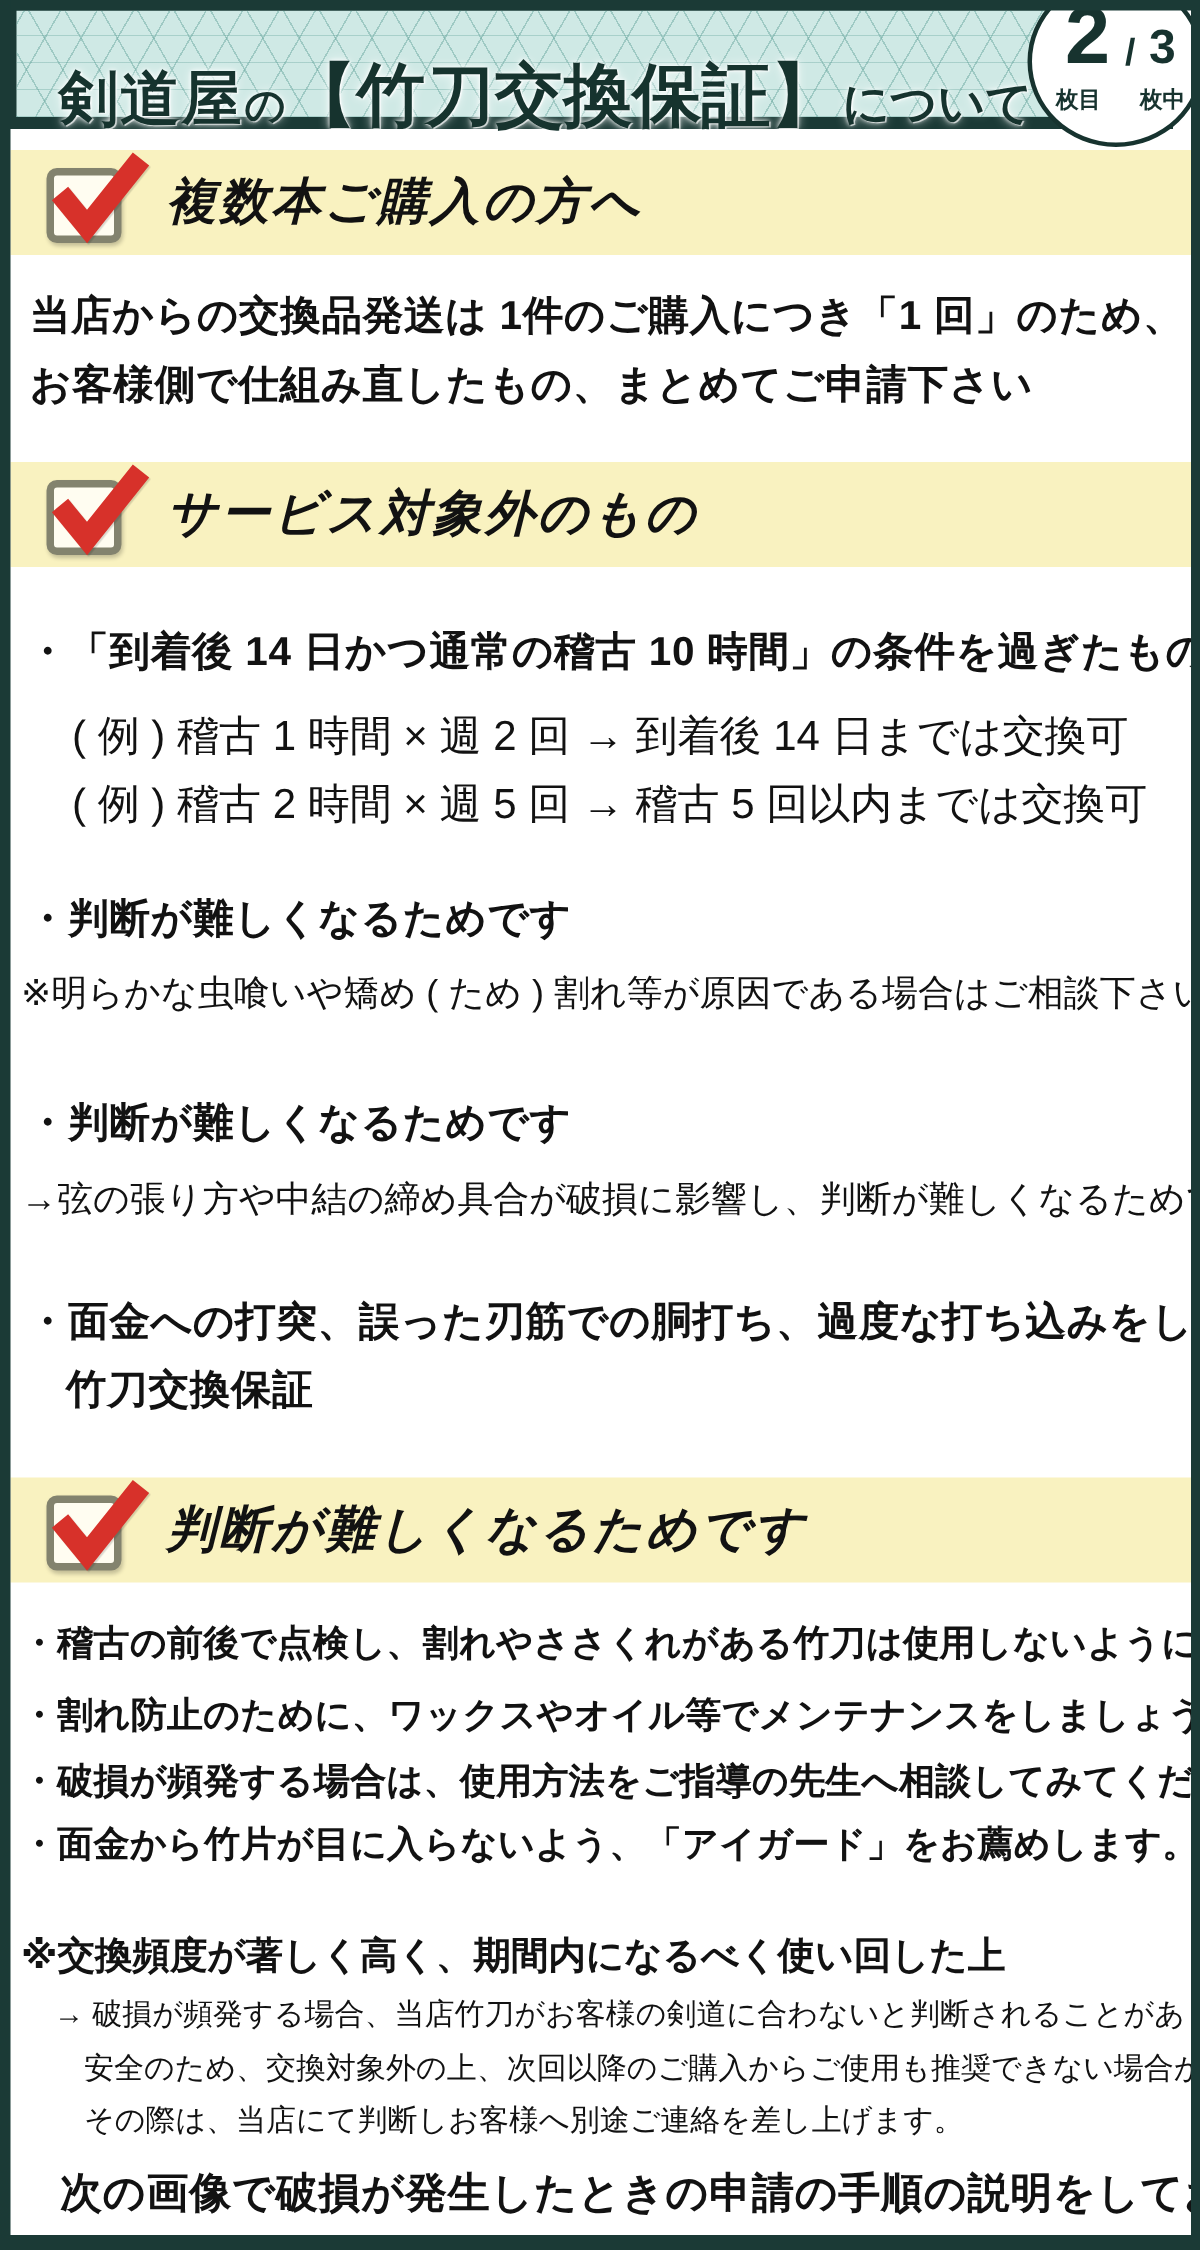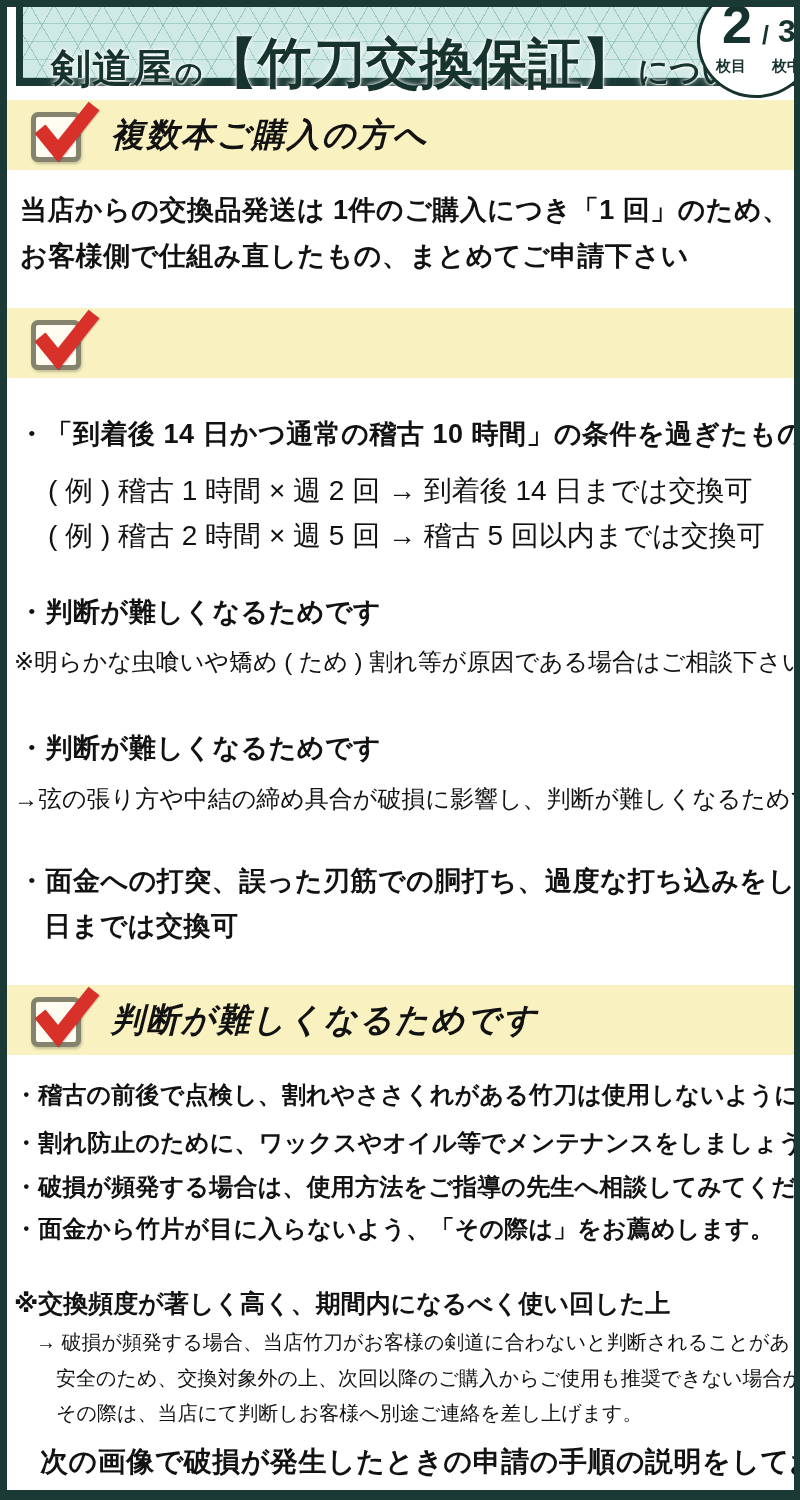--- a/index.html
+++ b/index.html
@@ -9,35 +9,35 @@
   .page { position:relative; width:800px; height:1500px; background:#ffffff; overflow:hidden; }
 
   
   .frame { position:absolute; background:#1b3a36; z-index:30; }
   .frame-top    { left:0; top:0; width:800px; height:7px; }
   .frame-left   { left:0; top:0; width:7px; height:1500px; }
   .frame-right  { right:0; top:0; width:6px; height:1500px; }
   .frame-bottom { left:0; bottom:0; width:800px; height:10px; }
 
   
-  .header { position:absolute; left:16px; top:0; width:778px; height:86px; background:#1b3a36; z-index:2; }
+  .header { position:absolute; left:4px; top:0; width:778px; height:86px; background:#1b3a36; z-index:2; }
   .header-pattern {
     position:absolute; left:7px; top:7px; right:6px; bottom:8px;
     background-color:#cfe9e5;
     background-image:
       repeating-linear-gradient(60deg,  rgba(110,170,162,.50) 0 1px, transparent 1px 21px),
       repeating-linear-gradient(-60deg, rgba(110,170,162,.50) 0 1px, transparent 1px 21px),
       repeating-linear-gradient(0deg,   rgba(110,170,162,.40) 0 1px, transparent 1px 18px);
     display:flex; align-items:center;
   }
   .title { display:flex; align-items:baseline; margin-left:28px; color:#16332e; font-weight:900; white-space:nowrap;
            text-shadow:0 0 3px rgba(255,255,255,.95), 0 0 7px rgba(255,255,255,.8), 1px 1px 0 rgba(255,255,255,.6); }
   .title .t-brand  { font-size:40px; letter-spacing:1px; }
   .title .t-no     { font-size:27px; margin:0 1px; }
-  .title .t-main   { font-size:54px; letter-spacing:0px;margin-top:43px; }
+  .title .t-main   { font-size:46px; letter-spacing:0px;margin-top:43px; }
   .title .t-suffix { font-size:31px; margin-left:2px; }
 
   
   .badge { position:absolute; left:681px; top:-16px; width:118px; height:114px;
            background:#ffffff; border:3px solid #17332f; border-radius:50%; z-index:10; }
   .badge span { position:absolute; color:#17332f; font-weight:900; }
   .b-cur   { left:22px; top:6px;  font-size:54px; }
   .b-slash { left:62px; top:34px; font-size:25px; font-weight:700; }
   .b-tot   { left:78px; top:26px; font-size:32px; }
   .b-ucur  { left:16px; top:70px; font-size:15px; }
@@ -106,49 +106,50 @@
   <div class="tline para" style="top:192px;">当店からの交換品発送は 1件のご購入につき「1 回」のため、</div>
   <div class="tline para" style="top:238px;">お客様側で仕組み直したもの、まとめてご申請下さい</div>
 
   <div class="bar bar2">
     <div class="checkbox">
       <span class="cb-box"></span>
       <svg class="cb-tick" viewBox="0 0 64 60">
         <path d="M6 28 L24 50 L60 5"></path>
       </svg>
     </div>
+    <span class="bar-label">サービス対象外のもの</span>
   </div>
 
   <div class="tline bullhead" style="top:416px;">・「到着後 14 日かつ通常の稽古 10 時間」の条件を過ぎたもの</div>
   <div class="tline note" style="top:472px;">( 例 ) 稽古 1 時間 × 週 2 回 → 到着後 14 日までは交換可</div>
   <div class="tline note" style="top:517px;">( 例 ) 稽古 2 時間 × 週 5 回 → 稽古 5 回以内までは交換可</div>
 
   <div class="tline bullhead" style="top:594px;">・判断が難しくなるためです</div>
   <div class="tline note-flush" style="top:646px;">※明らかな虫喰いや矯め ( ため ) 割れ等が原因である場合はご相談下さい</div>
 
   <div class="tline bullhead" style="top:730px;">・判断が難しくなるためです</div>
   <div class="tline note-flush" style="top:783px;">→弦の張り方や中結の締め具合が破損に影響し、判断が難しくなるためです</div>
 
   <div class="tline bullhead" style="top:863px;">・面金への打突、誤った刃筋での胴打ち、過度な打ち込みをしたと</div>
-  <div class="tline bullhead" style="top:908px; left:44px;">日までは交換可</div>
+  <div class="tline bullhead" style="top:908px; left:44px;">竹刀交換保証</div>
 
   <div class="bar bar3">
     <div class="checkbox">
       <span class="cb-box"></span>
       <svg class="cb-tick" viewBox="0 0 64 60">
         <path d="M6 28 L24 50 L60 5"></path>
       </svg>
     </div>
     <span class="bar-label">判断が難しくなるためです</span>
   </div>
 
   <div class="tline s3bullet" style="top:1079px;">・稽古の前後で点検し、割れやささくれがある竹刀は使用しないようにしましょう</div>
   <div class="tline s3bullet" style="top:1127px;">・割れ防止のために、ワックスやオイル等でメンテナンスをしましょう</div>
   <div class="tline s3bullet" style="top:1171px;">・破損が頻発する場合は、使用方法をご指導の先生へ相談してみてください</div>
-  <div class="tline s3bullet" style="top:1213px;">・面金から竹片が目に入らないよう、「その際は」をお薦めします。</div>
+  <div class="tline s3bullet" style="top:1213px;">・面金から竹片が目に入らないよう、「アイガード」をお薦めします。</div>
 
   <div class="tline caut-head" style="top:1287px;">※交換頻度が著しく高く、期間内になるべく使い回した上</div>
   <div class="tline caut-line" style="top:1329px; left:36px;">→ 破損が頻発する場合、当店竹刀がお客様の剣道に合わないと判断されることがあります。</div>
   <div class="tline caut-line" style="top:1365px; left:56px;">安全のため、交換対象外の上、次回以降のご購入からご使用も推奨できない場合があります。</div>
   <div class="tline caut-line" style="top:1400px; left:56px;">その際は、当店にて判断しお客様へ別途ご連絡を差し上げます。</div>
 
   <div class="tline footer-line" style="top:1443px;">次の画像で破損が発生したときの申請の手順の説明をしております ⇒</div>
 
   <div class="frame frame-top"></div>
   <div class="frame frame-left"></div>

